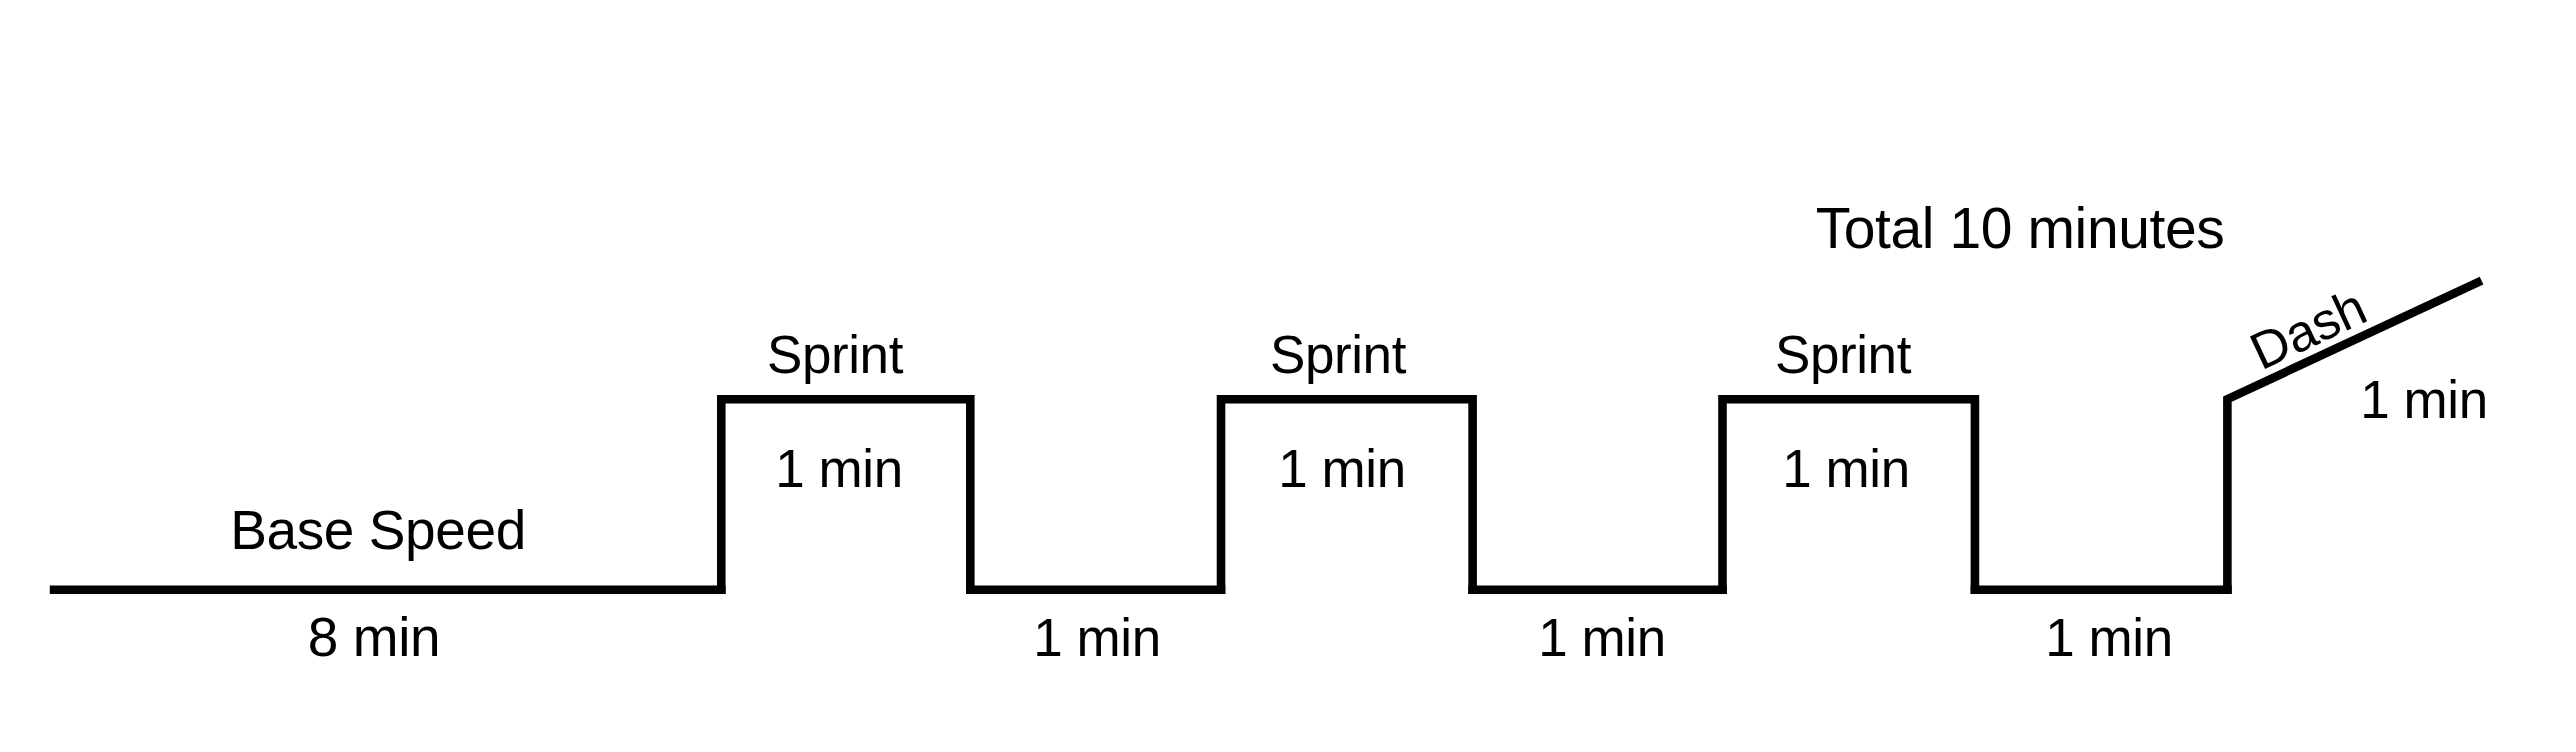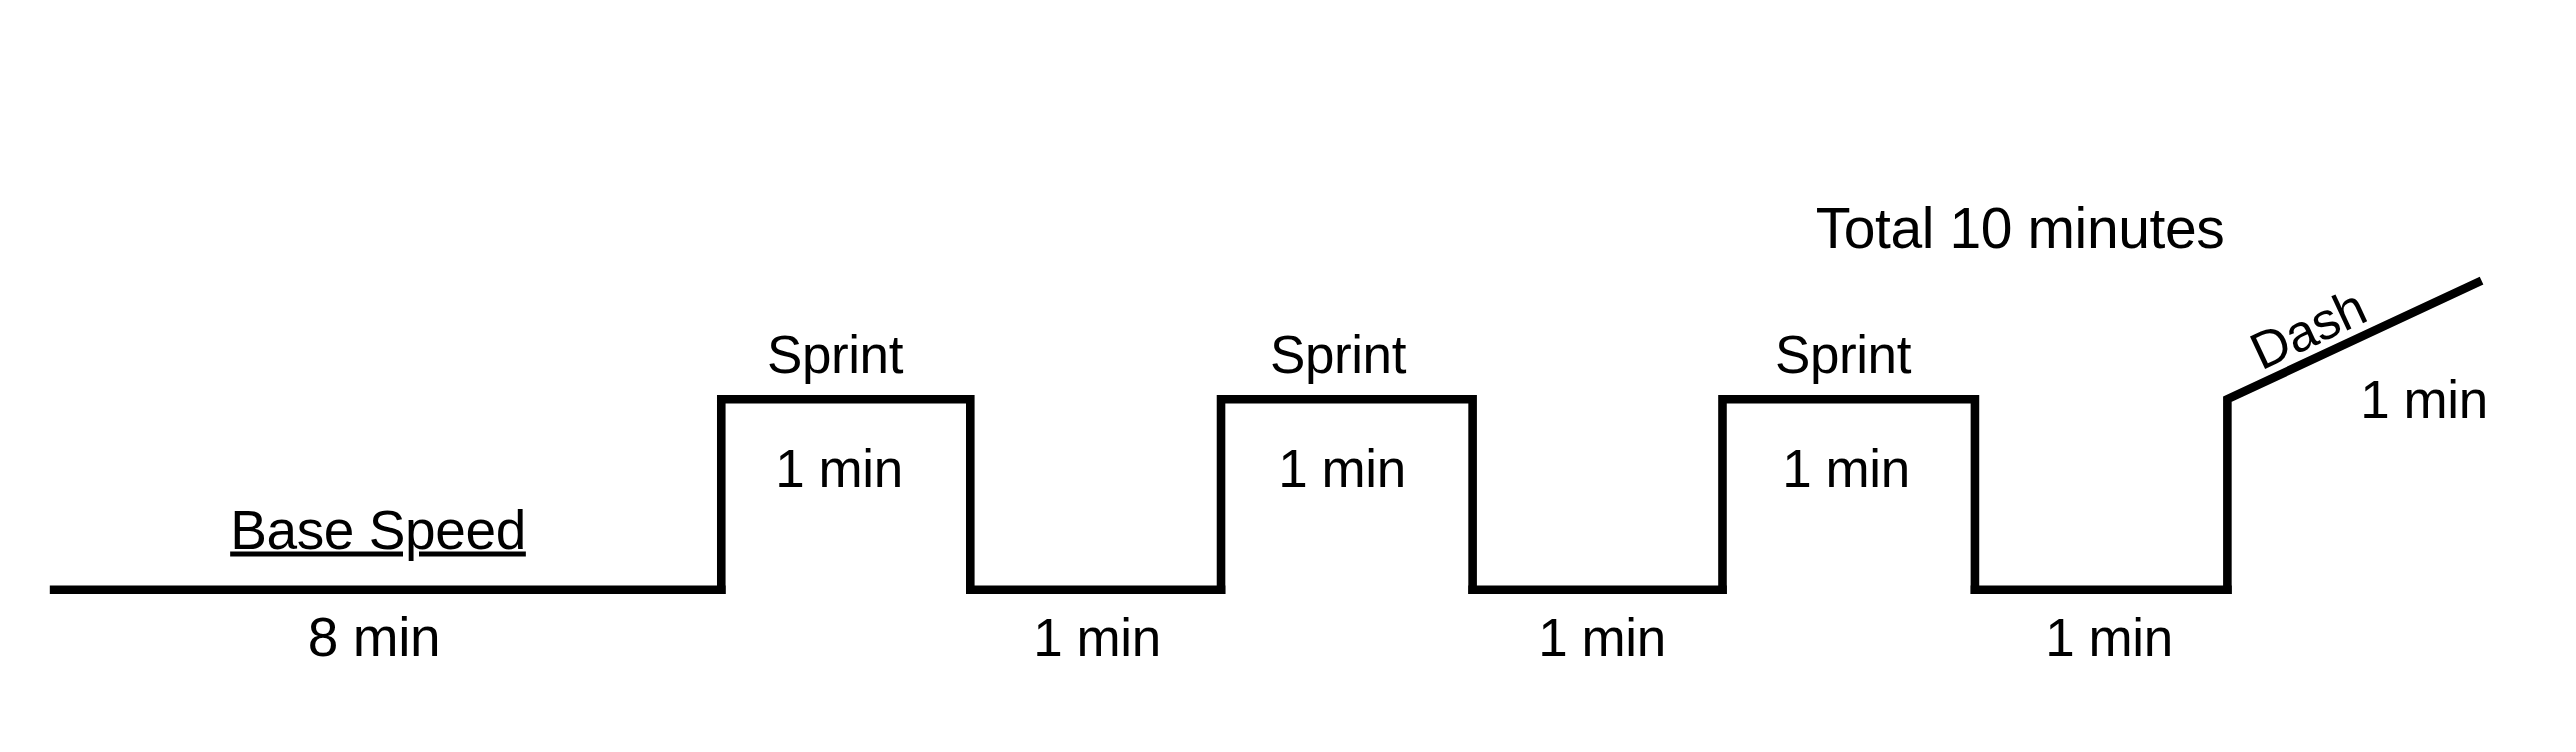--- a/index.html
+++ b/index.html
@@ -31,21 +31,21 @@
     position: absolute;
     white-space: nowrap;
     color: #000000;
     font-family: "Liberation Sans", sans-serif;
     font-weight: 400;
     line-height: 1;
     letter-spacing: -0.4px;
     transform: translate(-50%, -50%);
   }
   .lbl-total   { font-size: 57px; left: 2020px; top: 228px; }
-  .lbl-base    { font-size: 55px; left: 378px;  top: 530px; text-decoration: underline; }
+  .lbl-base    { font-size: 55px; left: 378px;  top: 530px; }
   .lbl-base-d  { font-size: 55px; left: 374px;  top: 637px; }
   .lbl-sprint1 { font-size: 53px; left: 835px;  top: 354px; }
   .lbl-sprint2 { font-size: 53px; left: 1338px; top: 354px; }
   .lbl-sprint3 { font-size: 53px; left: 1843px; top: 354px; }
   .lbl-up1     { font-size: 53px; left: 839px;  top: 468px; }
   .lbl-up2     { font-size: 53px; left: 1342px; top: 468px; }
   .lbl-up3     { font-size: 53px; left: 1846px; top: 468px; }
   .lbl-dn1     { font-size: 53px; left: 1097px; top: 637px; }
   .lbl-dn2     { font-size: 53px; left: 1602px; top: 637px; }
   .lbl-dn3     { font-size: 53px; left: 2109px; top: 637px; }

